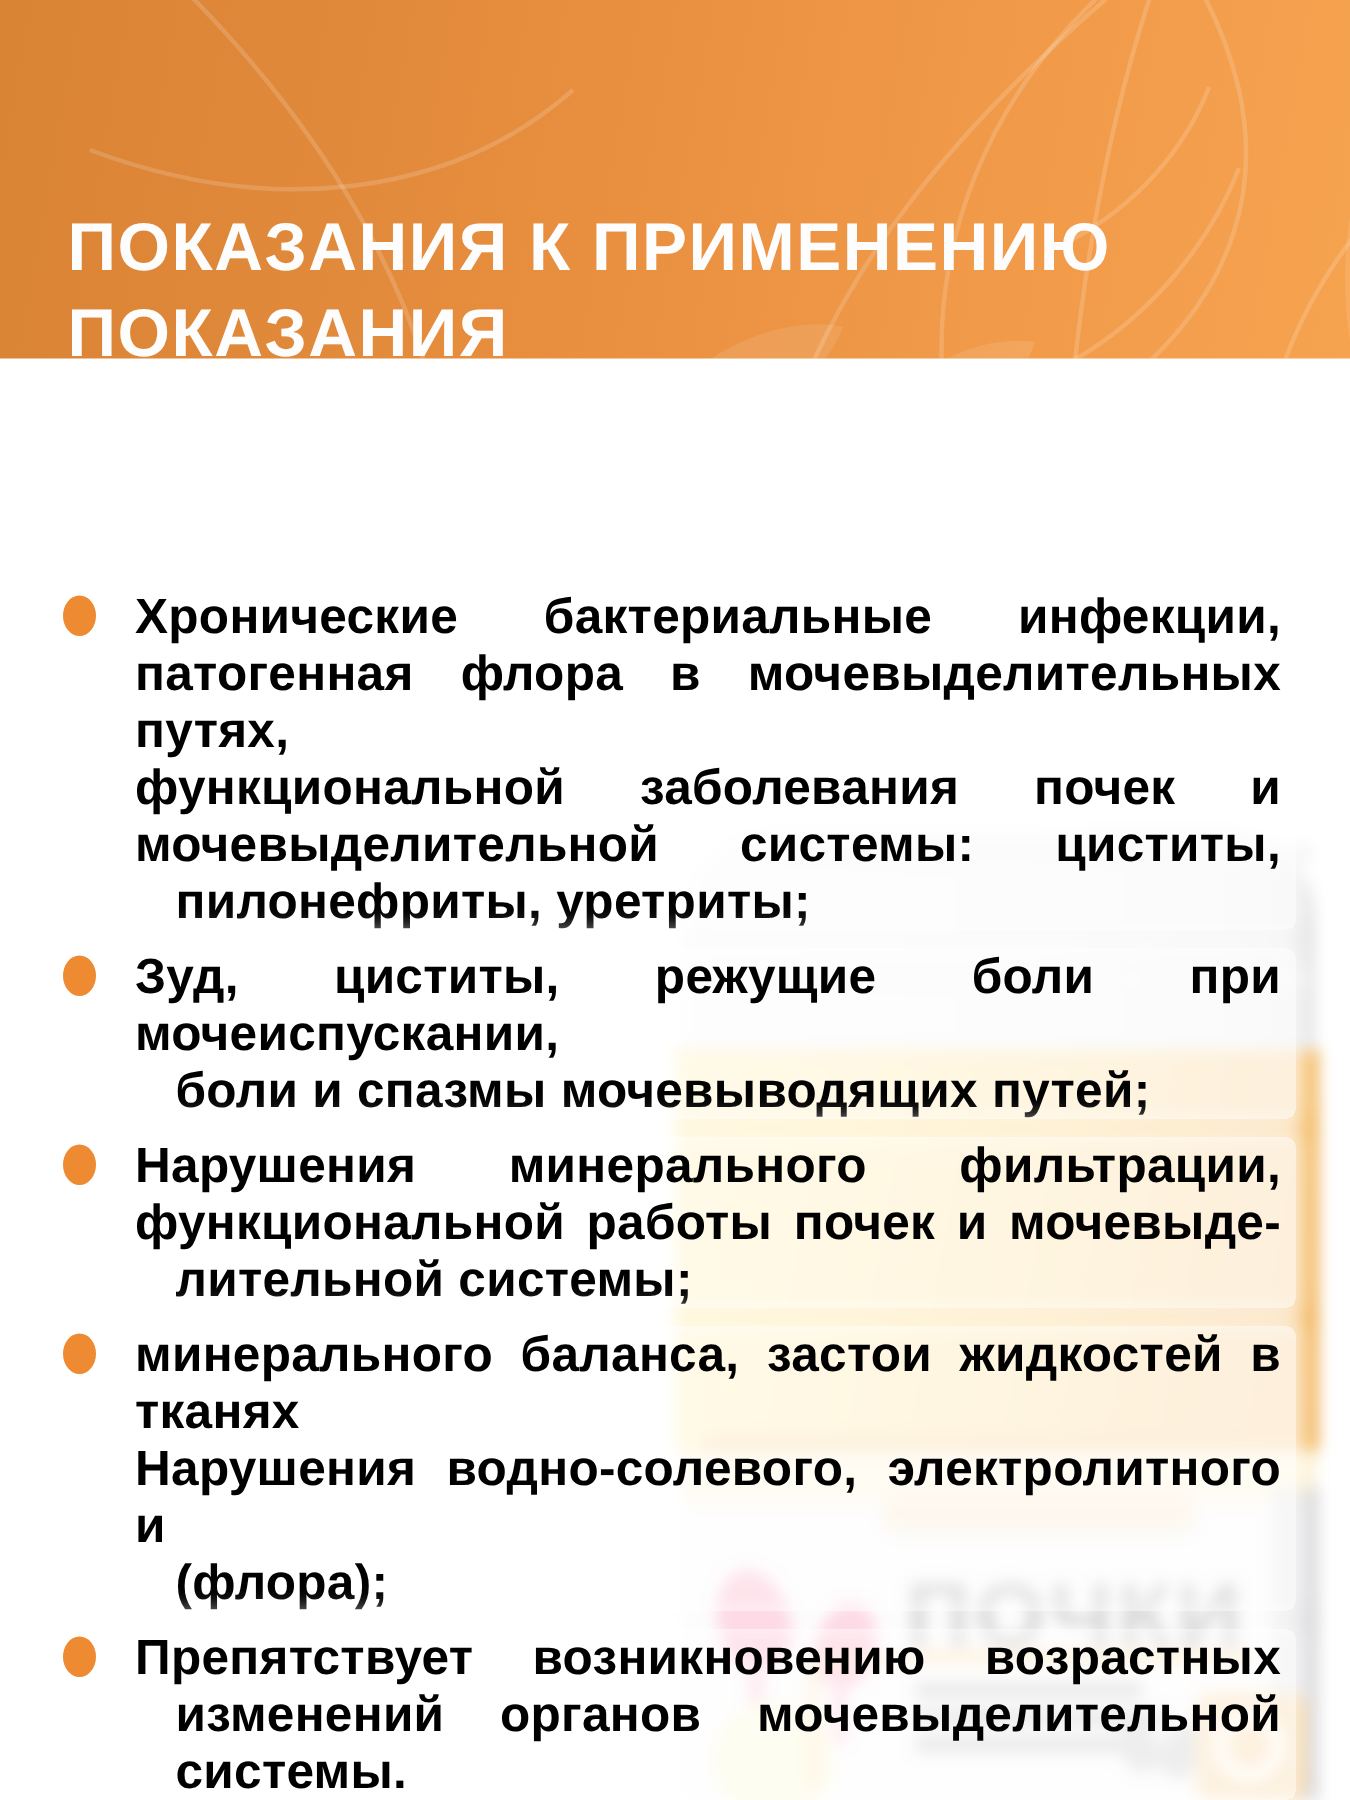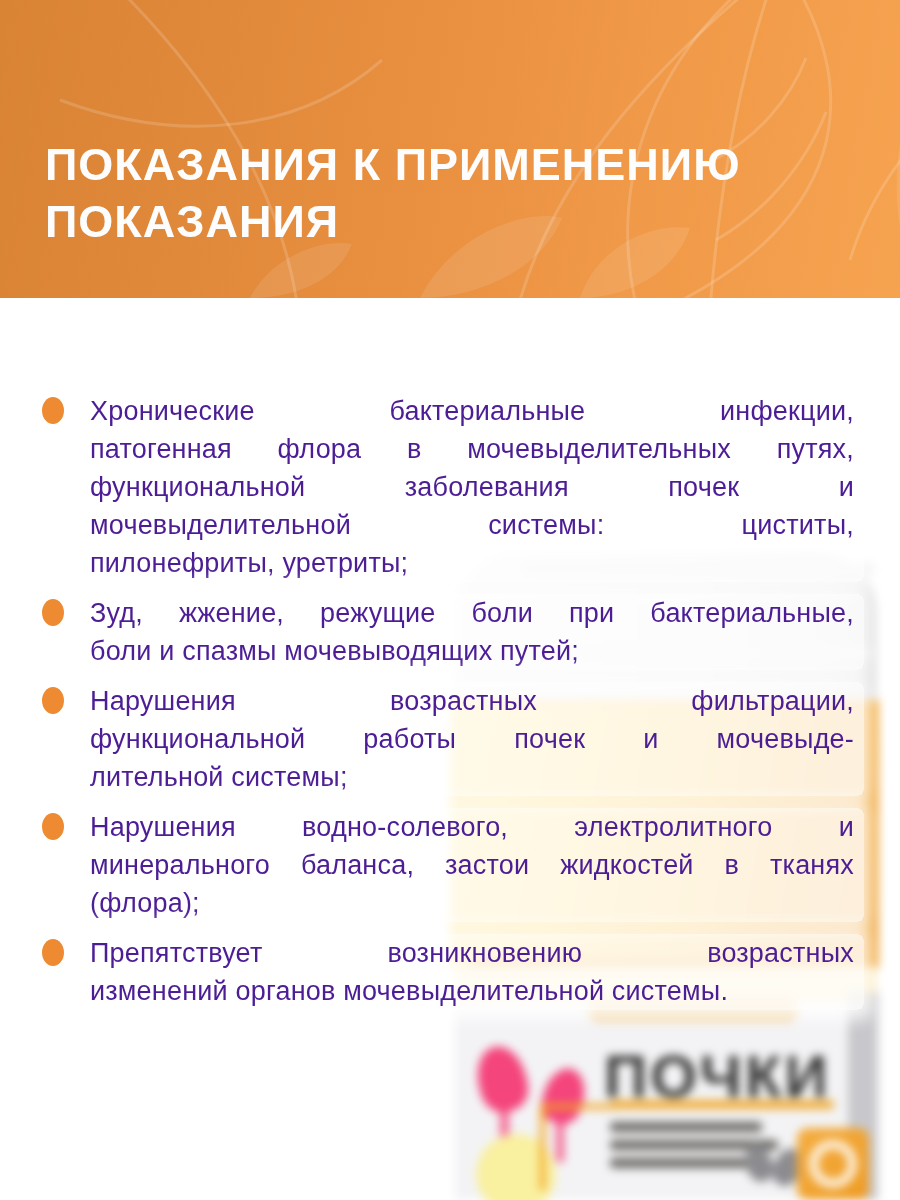--- a/index.html
+++ b/index.html
@@ -2,21 +2,21 @@
 <html><head>
 <meta charset="utf-8">
 <style>
   html,body{margin:0;padding:0;background:#fff;}
   .page{
     position:relative;width:900px;height:1200px;overflow:hidden;background:#ffffff;
     font-family:"Liberation Sans",sans-serif;
   }
   
   .header{
-    position:absolute;left:0;top:0;width:900px;height:298px;
+    position:absolute;left:0;top:0;width:900px;height:239px;
     background:linear-gradient(100deg,#d98334 0%,#e68d3e 40%,#f09948 70%,#f6a350 100%);
     overflow:hidden;z-index:3;
   }
   .leaves{position:absolute;left:0;top:0;}
   .title{
     position:absolute;left:45px;top:136px;margin:0;width:830px;
     font-size:45px;line-height:57px;font-weight:700;letter-spacing:1px;
     color:#fdfdfd;
   }
   
@@ -69,28 +69,28 @@
   }
   
   .list{
     position:absolute;left:40px;top:392px;width:824px;z-index:2;
     list-style:none;margin:0;padding:0;
   }
   .item{
     position:relative;padding:0 10px 0 50px;margin-bottom:12px;border-radius:6px;
     background:rgba(255,255,255,.85);
     box-shadow:0 0 16px 10px rgba(255,255,255,.8);
-    font-size:27px;line-height:38px;font-weight:400;letter-spacing:.2px;color:#4c1d95;
+    font-size:33px;line-height:38px;font-weight:700;letter-spacing:.2px;color:#000000;
   }
   .dot{
     position:absolute;left:2px;top:5px;width:22px;height:27px;border-radius:50%;
     background:#ee8a31;
   }
   .tline{text-align:justify;text-align-last:justify;white-space:normal;}
-  .tline.last{text-align-last:left;}
+  .tline.last{text-align-last:left;margin-left:27px;}
 </style>
 </head>
 <body>
 
 <div class="page">
 
   <div class="jar">
     <div class="jar-body"></div>
     <div class="cap-edge"></div>
     <div class="cap-edge2"></div>
@@ -147,33 +147,33 @@
       <li class="item">
         <span class="dot" style="background: rgb(238, 138, 49);"></span>
         <div class="tline">Хронические бактериальные инфекции,</div>
         <div class="tline">патогенная флора в мочевыделительных путях,</div>
         <div class="tline">функциональной заболевания почек и</div>
         <div class="tline">мочевыделительной системы: циститы,</div>
         <div class="tline last">пилонефриты, уретриты;</div>
       </li>
       <li class="item">
         <span class="dot" style="background: rgb(238, 138, 49);"></span>
-        <div class="tline">Зуд, жжение, режущие боли при бактериальные,</div>
+        <div class="tline">Зуд, циститы, режущие боли при мочеиспускании,</div>
         <div class="tline last">боли и спазмы мочевыводящих путей;</div>
       </li>
       <li class="item">
         <span class="dot" style="background: rgb(238, 138, 49);"></span>
-        <div class="tline">Нарушения возрастных фильтрации,</div>
+        <div class="tline">Нарушения минерального фильтрации,</div>
         <div class="tline">функциональной работы почек и мочевыде-</div>
         <div class="tline last">лительной системы;</div>
       </li>
       <li class="item">
         <span class="dot" style="background: rgb(238, 138, 49);"></span>
+        <div class="tline">минерального баланса, застои жидкостей в тканях</div>
         <div class="tline">Нарушения водно-солевого, электролитного и</div>
-        <div class="tline">минерального баланса, застои жидкостей в тканях</div>
         <div class="tline last">(флора);</div>
       </li>
       <li class="item">
         <span class="dot" style="background: rgb(238, 138, 49);"></span>
         <div class="tline">Препятствует возникновению возрастных</div>
         <div class="tline last">изменений органов мочевыделительной системы.</div>
       </li>
     </ul>
 
 </div>

